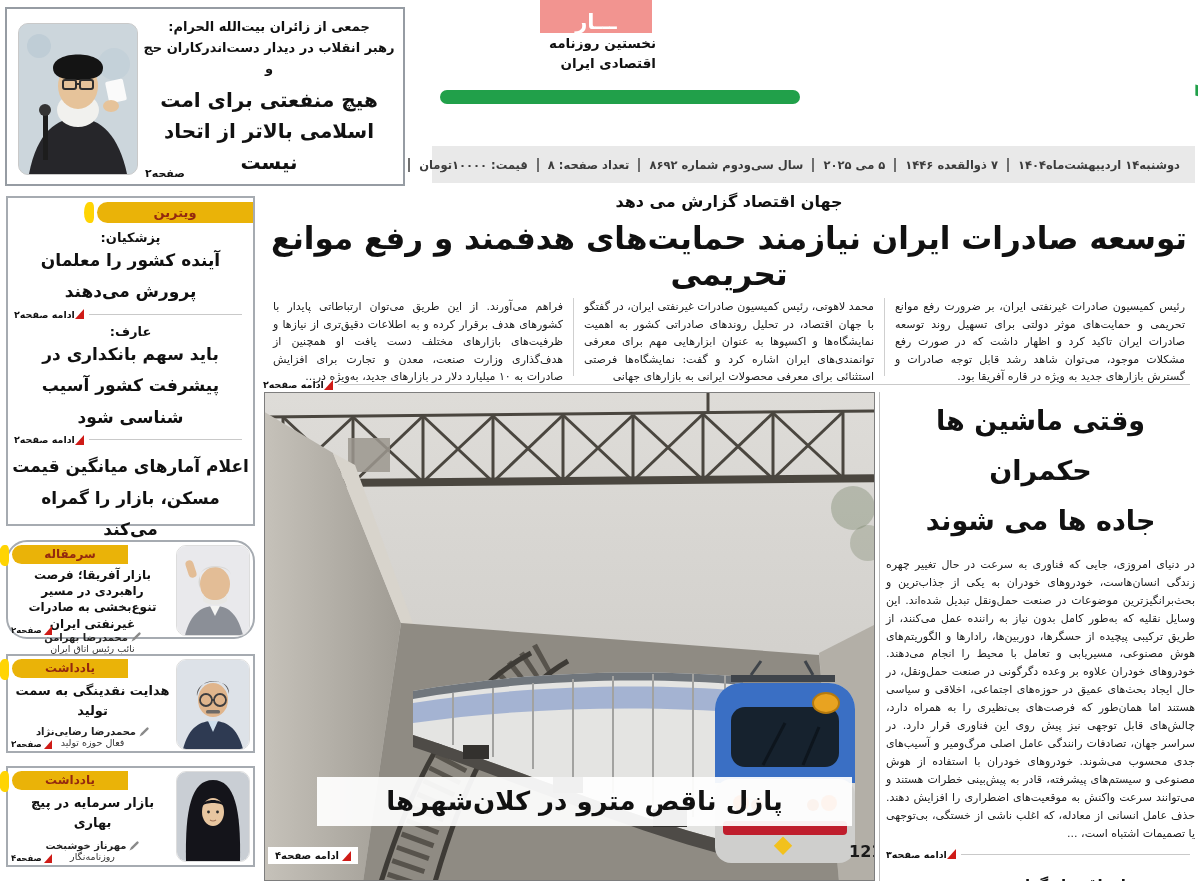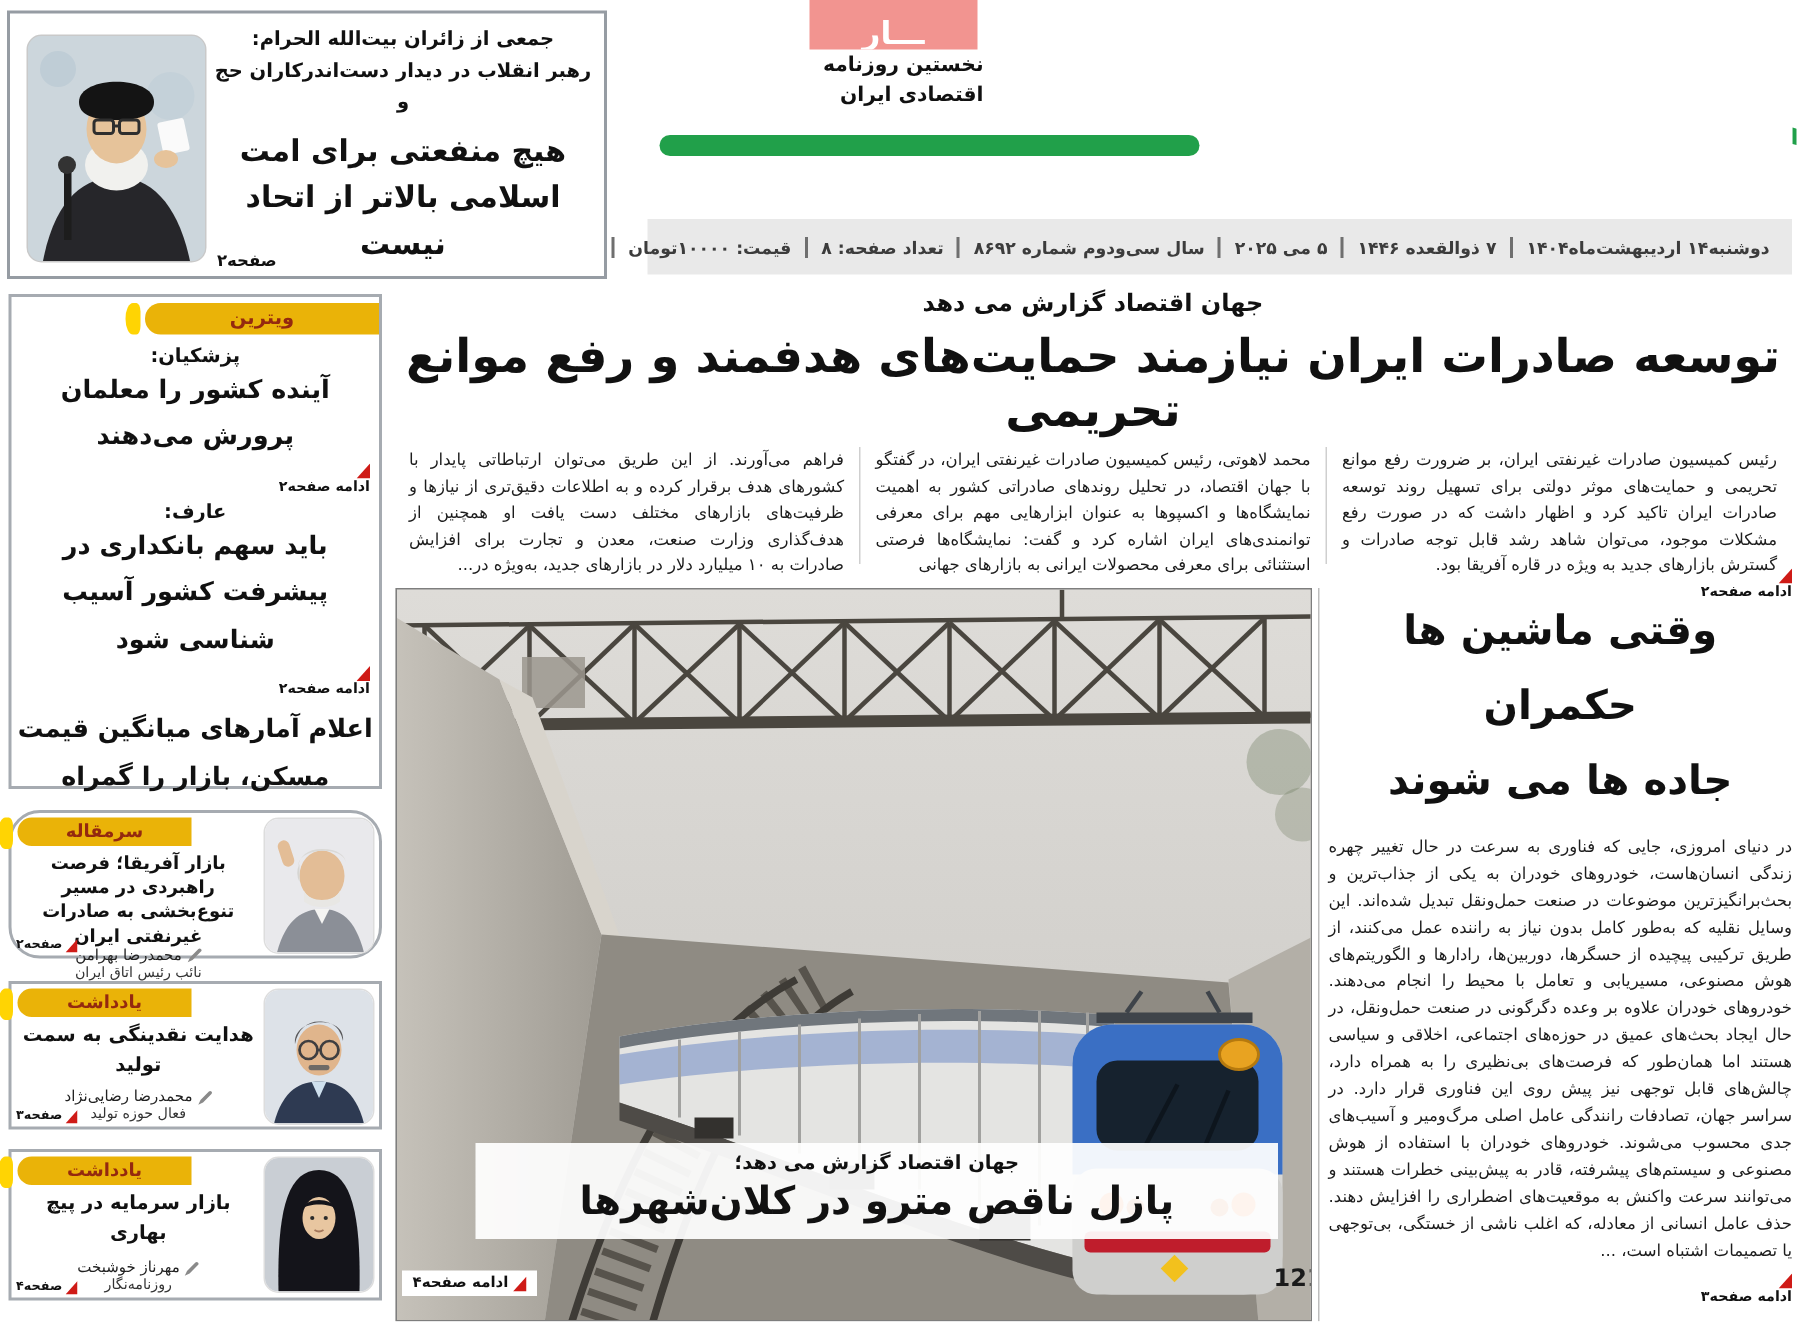--- a/index.html
+++ b/index.html
@@ -19,21 +19,21 @@
   
   .mast-badge{left:540px;top:0;width:112px;height:33px;background:#f29490;color:#fff;
               font-size:21px;font-weight:bold;text-align:center;line-height:44px;overflow:hidden;}
   .mast-tagline{left:536px;top:33px;width:120px;font-size:13.5px;font-weight:bold;line-height:1.5;}
   .mast-logo{left:432px;top:4px;width:766px;height:140px;}
   .dateline{left:432px;top:146px;width:763px;height:37px;background:#e9e9e9;display:flex;align-items:center;
             font-size:11.5px;color:#3c3c3c;font-weight:bold;padding:0 6px;box-sizing:border-box;}
   .dl-item{padding:0 9px;border-left:2px solid #6f6f6f;white-space:nowrap;}
 
   
-  .cont{display:flex;direction:rtl;flex-direction:column;}
+  .cont{display:flex;align-items:center;direction:rtl;}
   .cont-line{flex:1;height:1px;background:#c9c9c9;margin:0 5px;}
   .cont-label{font-size:9.5px;font-weight:bold;white-space:nowrap;}
   .flag{width:9px;height:10px;display:inline-block;flex:0 0 auto;}
   .pageref{position:absolute;left:3px;bottom:2px;display:flex;align-items:center;gap:2px;font-size:8.5px;font-weight:bold;}
 
   
   .tab-band{position:absolute;background:#eab308;height:21px;border-radius:11px 0 0 11px;
             color:#94290f;font-weight:bold;text-align:center;}
   .tab-comma{position:absolute;left:-13px;top:0;width:10px;height:21px;background:#ffd403;
              border-radius:55% 30% 30% 55%;}
@@ -46,21 +46,21 @@
   .vit-title{font-size:17px;font-weight:bold;text-align:center;line-height:1.85;}
   .vit-cont{margin:1px 2px 0 2px;}
 
   
   .op-box{left:6px;width:249px;height:99px;border:2px solid #a6abb1;box-sizing:border-box;background:#fff;}
   .op-photo{position:absolute;right:3px;top:3px;width:72px;height:89px;border-radius:10px;overflow:hidden;border:1px solid #ddd;}
   .op-content{position:absolute;top:3px;right:80px;left:4px;bottom:2px;display:flex;flex-direction:column;align-items:center;}
   .op-band{position:relative;width:116px;font-size:12px;line-height:19px;height:19px;border-radius:10px 0 0 10px;
            align-self:flex-end;margin-left:0;}
   .op-title{font-size:12px;font-weight:bold;text-align:center;line-height:1.35;margin-top:3px;}
-  .op-author{margin-top:auto;font-size:10px;font-weight:normal;display:flex;align-items:center;gap:3px;color:#222;}
+  .op-author{margin-top:auto;font-size:10px;font-weight:bold;display:flex;align-items:center;gap:3px;color:#222;}
   .op-role{font-size:9.5px;color:#333;margin-bottom:1px;}
 
   
   .lead-head{left:263px;top:192px;width:932px;text-align:center;}
   .lead-kicker{font-size:16px;font-weight:bold;}
   .lead-title{font-size:31px;font-weight:bold;margin-top:9px;}
   .lead-body{left:263px;top:298px;width:932px;height:78px;display:flex;}
   .lead-col{flex:1;padding:0 10px;font-size:11px;line-height:1.6;text-align:justify;border-left:1px solid #cfcfcf;color:#1c1c1c;}
   .lead-col:last-child{border-left:none;}
   .lead-cont{left:263px;top:379px;width:932px;}
@@ -394,21 +394,20 @@
         <circle cx="566" cy="410" r="8" fill="#e8661a"></circle>
           <circle cx="550" cy="412" r="6" fill="#c9561a"></circle>
         <rect x="514" y="446" width="13" height="13" fill="#f2c11d" transform="rotate(45 520 452)"></rect>
         <text x="586" y="464" text-anchor="end" font-family="DejaVu Sans, sans-serif" font-size="16" font-weight="bold" fill="#1a1a1a">121</text>
         <rect x="468" y="282" width="104" height="7" fill="#3f444a"></rect>
         <line x1="488" y1="282" x2="498" y2="268" stroke="#3f444a" stroke-width="3"></line>
         <line x1="550" y1="282" x2="542" y2="268" stroke="#3f444a" stroke-width="3"></line>
       </g>
     </svg>
     <div class="metro-caption">
-      <div class="metro-kicker">جهان اقتصاد گزارش می دهد؛</div>
       <div class="metro-title">پازل ناقص مترو در کلان‌شهرها</div>
     </div>
     <div class="metro-chip">
       <svg class="flag" viewBox="0 0 9 10">
           <polygon points="9,0 9,10 0,10" fill="#cf1b17"></polygon>
         </svg>
       <span>ادامه صفحه۴</span>
     </div>
   </div>
 

